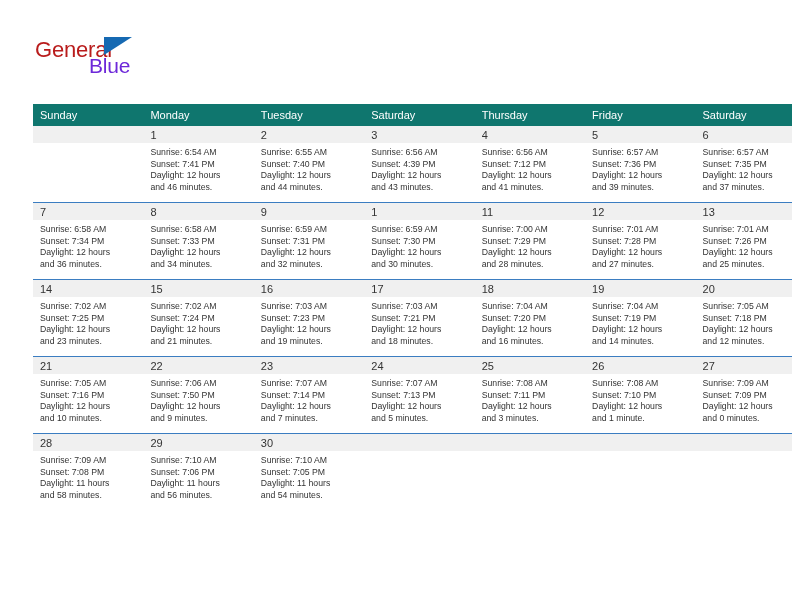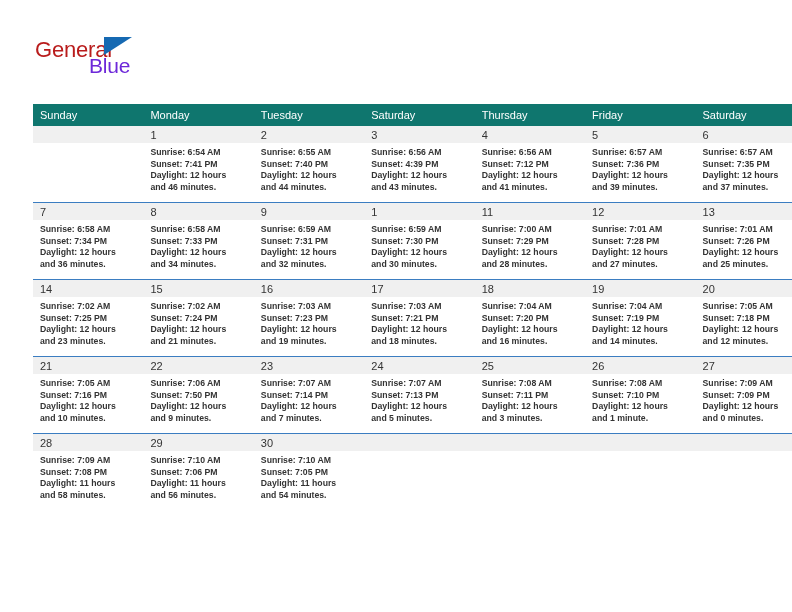--- a/index.html
+++ b/index.html
@@ -124,21 +124,20 @@
     box-sizing: border-box;
   }
   td.daycell.empty .num-band {
     background: #f0f0f0;
   }
   td.daycell .info {
     padding: 4px 6px 0 7px;
     font-size: 8.7px;
     color: #333333;
     line-height: 11.7px;
-    font-weight: bold;
   }
   td.daycell .info div {
     white-space: nowrap;
   }
   .lastrow td.daycell {
     height: 82px;
   }
 </style>
 </head>
 <body>

